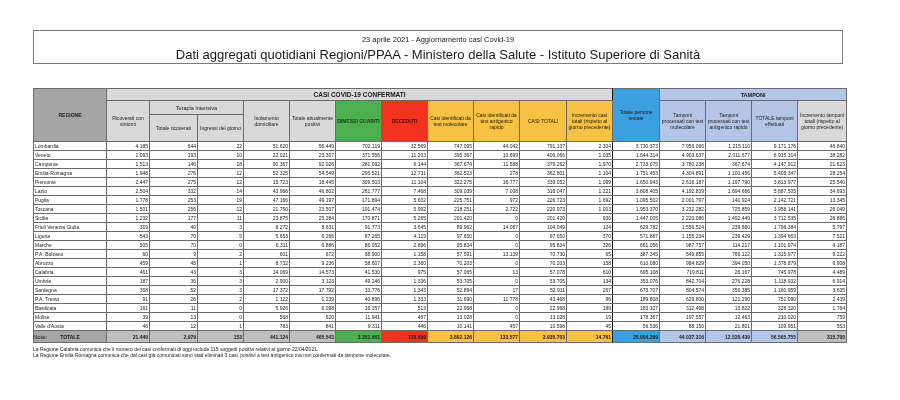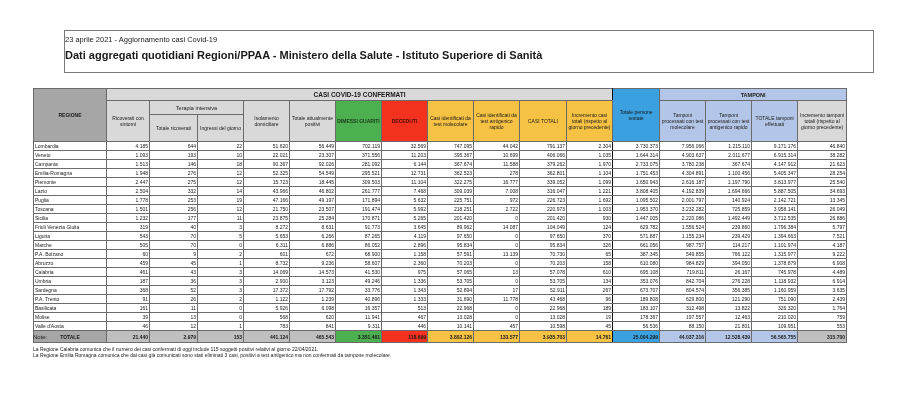--- a/index.html
+++ b/index.html
@@ -1,23 +1,23 @@
 <!DOCTYPE html>
 <html><head>
 <meta charset="utf-8">
 <style>
   * { box-sizing: border-box; margin: 0; padding: 0; }
   html, body { width: 900px; height: 400px; background: #ffffff; overflow: hidden; }
   body { font-family: "Liberation Sans", sans-serif; color: #1a1a1a; position: relative; }
   .title-box {
-    position: absolute; left: 33px; top: 30px; width: 810px; height: 43px;
-    border: 1px solid #7a7a7a; text-align: left; margin-left: 31px;
+    position: absolute; left: 33px; top: 30px; width: 810px; height: 34px;
+    border: 1px solid #7a7a7a; text-align: center;
   }
   .title-box .t1 { font-size: 7.5px; margin-top: 4px; line-height: 10px; }
-  .title-box .t2 { font-size: 11px; margin-top: 5px; line-height: 10px; font-weight: bold; }
+  .title-box .t2 { font-size: 13px; margin-top: 5px; line-height: 10px; }
   table.main {
     position: absolute; left: 33px; top: 88px; width: 813px;
     border-collapse: collapse; table-layout: fixed; font-size: 5px;
   }
   table.main td, table.main th {
     border: 0.6px solid #6b6b6b; padding: 0 1px; white-space: nowrap; overflow: hidden;
   }
   table.main th { font-weight: normal; text-align: center; line-height: 6px; white-space: normal; vertical-align: middle; }
   .hdr-grey { background: #d9d9d9; }
   .hdr-region { background: #a6a6a6; font-weight: bold !important; }

